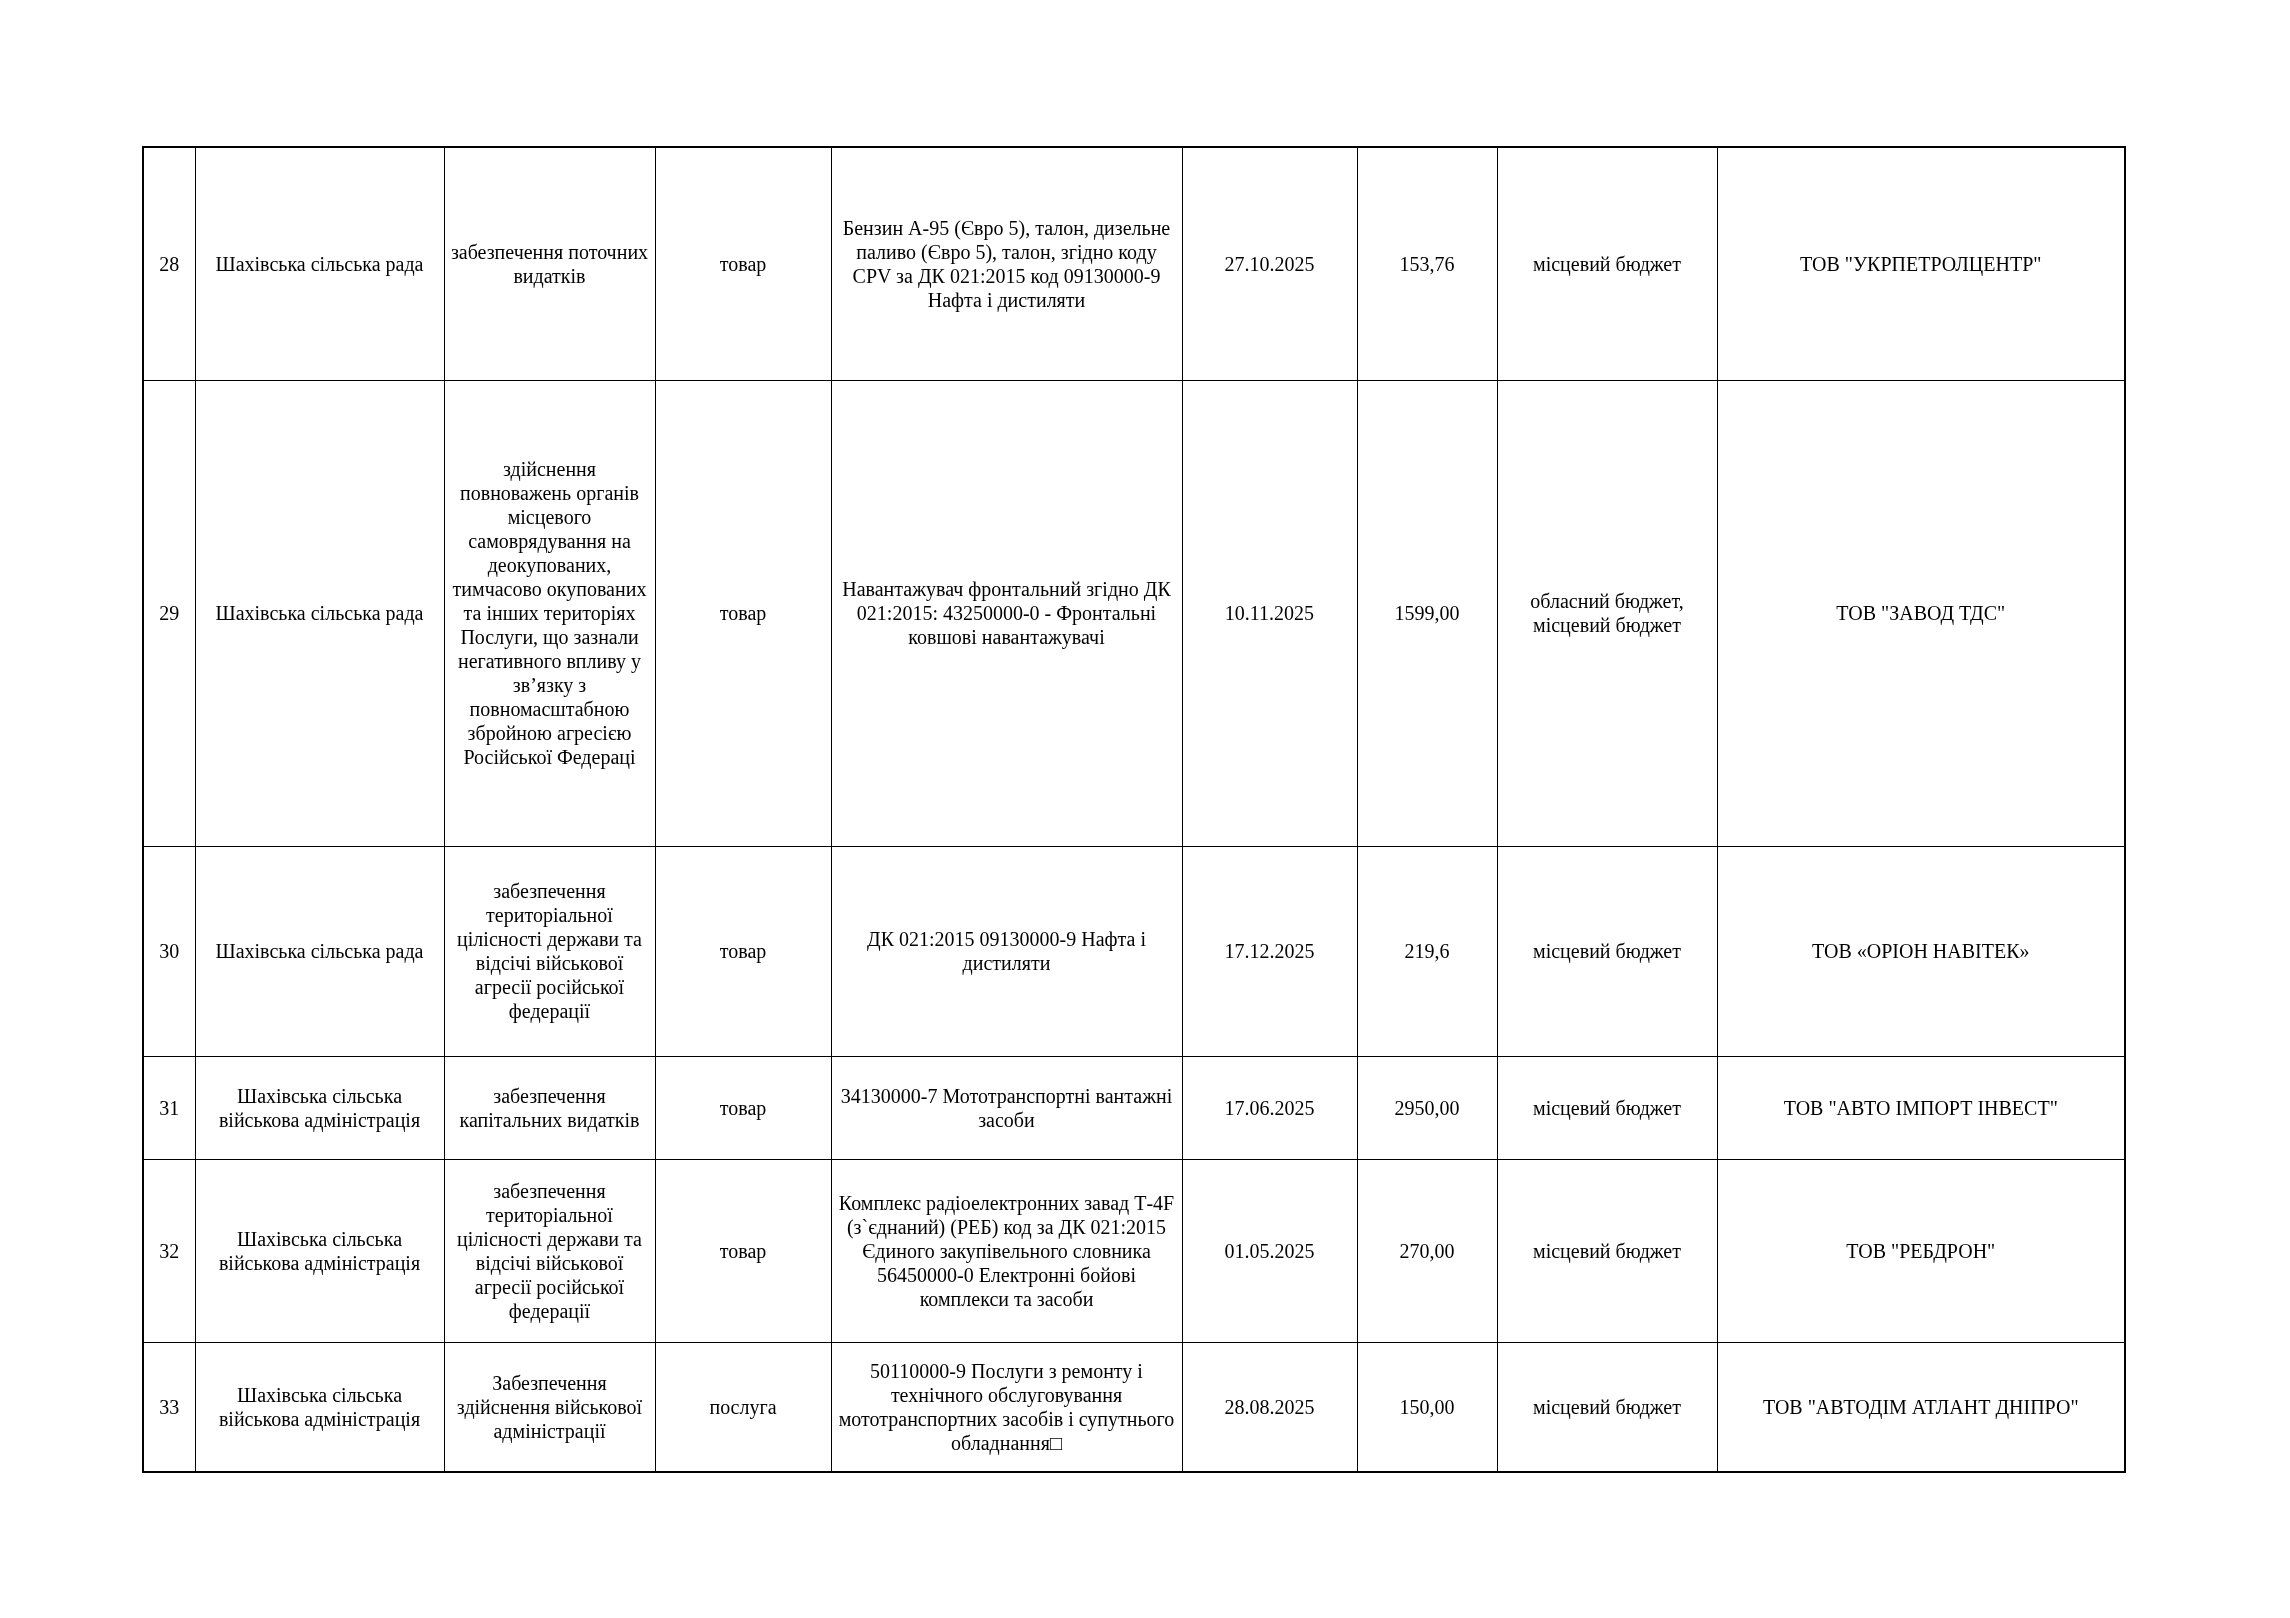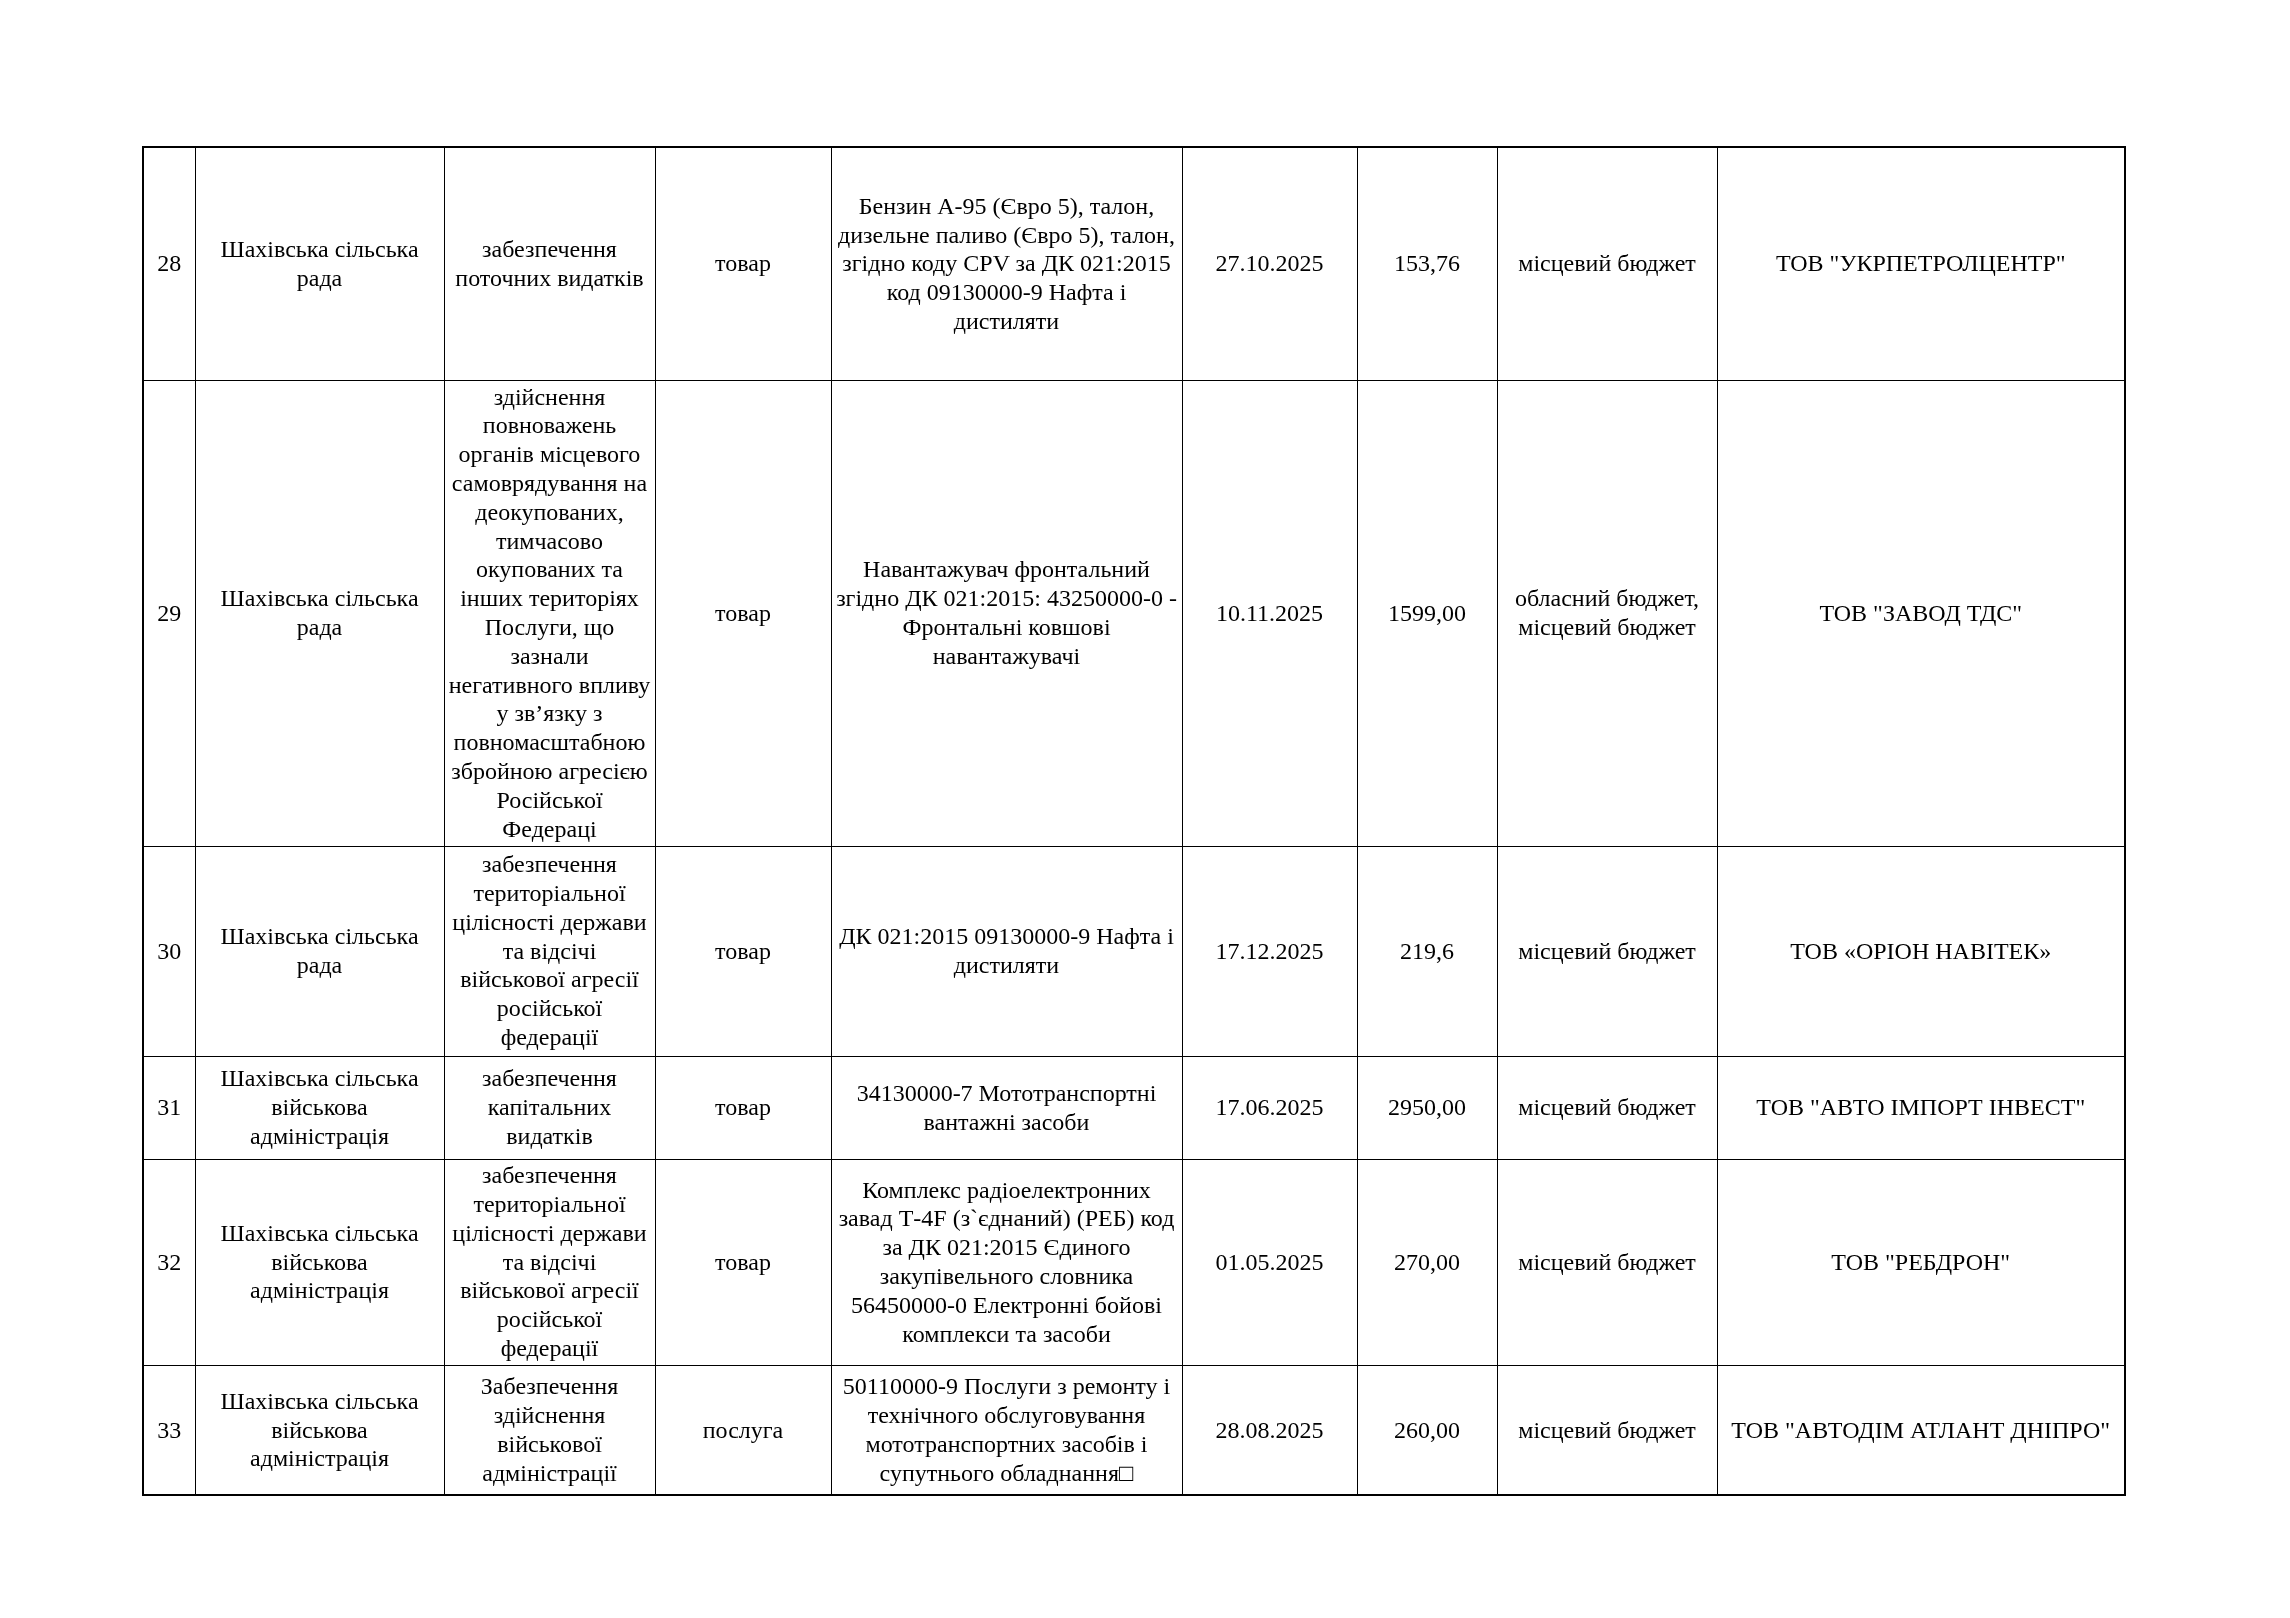--- a/index.html
+++ b/index.html
@@ -21,21 +21,21 @@
     top: 146px;
     width: 1983px;
     border-collapse: collapse;
     table-layout: fixed;
     border: 2.7px solid #000;
   }
   .doc-table td {
     border: 1.8px solid #000;
     text-align: center;
     vertical-align: middle;
-    font-size: 24px;
+    font-size: 20px;
     line-height: 1.2;
     padding: 1.8px 3.7px;
     word-wrap: break-word;
   }
 </style>
 </head>
 <body>
 
 <table class="doc-table">
   <colgroup>
@@ -105,19 +105,19 @@
         <td>місцевий бюджет</td>
         <td>ТОВ "РЕБДРОН"</td>
       </tr>
       <tr style="height: 130px;">
         <td>33</td>
         <td>Шахівська сільська військова адміністрація</td>
         <td>Забезпечення здійснення військової адміністрації</td>
         <td>послуга</td>
         <td>50110000-9  Послуги з ремонту і технічного обслуговування мототранспортних засобів і супутнього обладнання□</td>
         <td>28.08.2025</td>
-        <td>260,00</td>
+        <td>150,00</td>
         <td>місцевий бюджет</td>
         <td>ТОВ "АВТОДІМ АТЛАНТ ДНІПРО"</td>
       </tr>
     </tbody>
 </table>
 
 
 </body></html>

